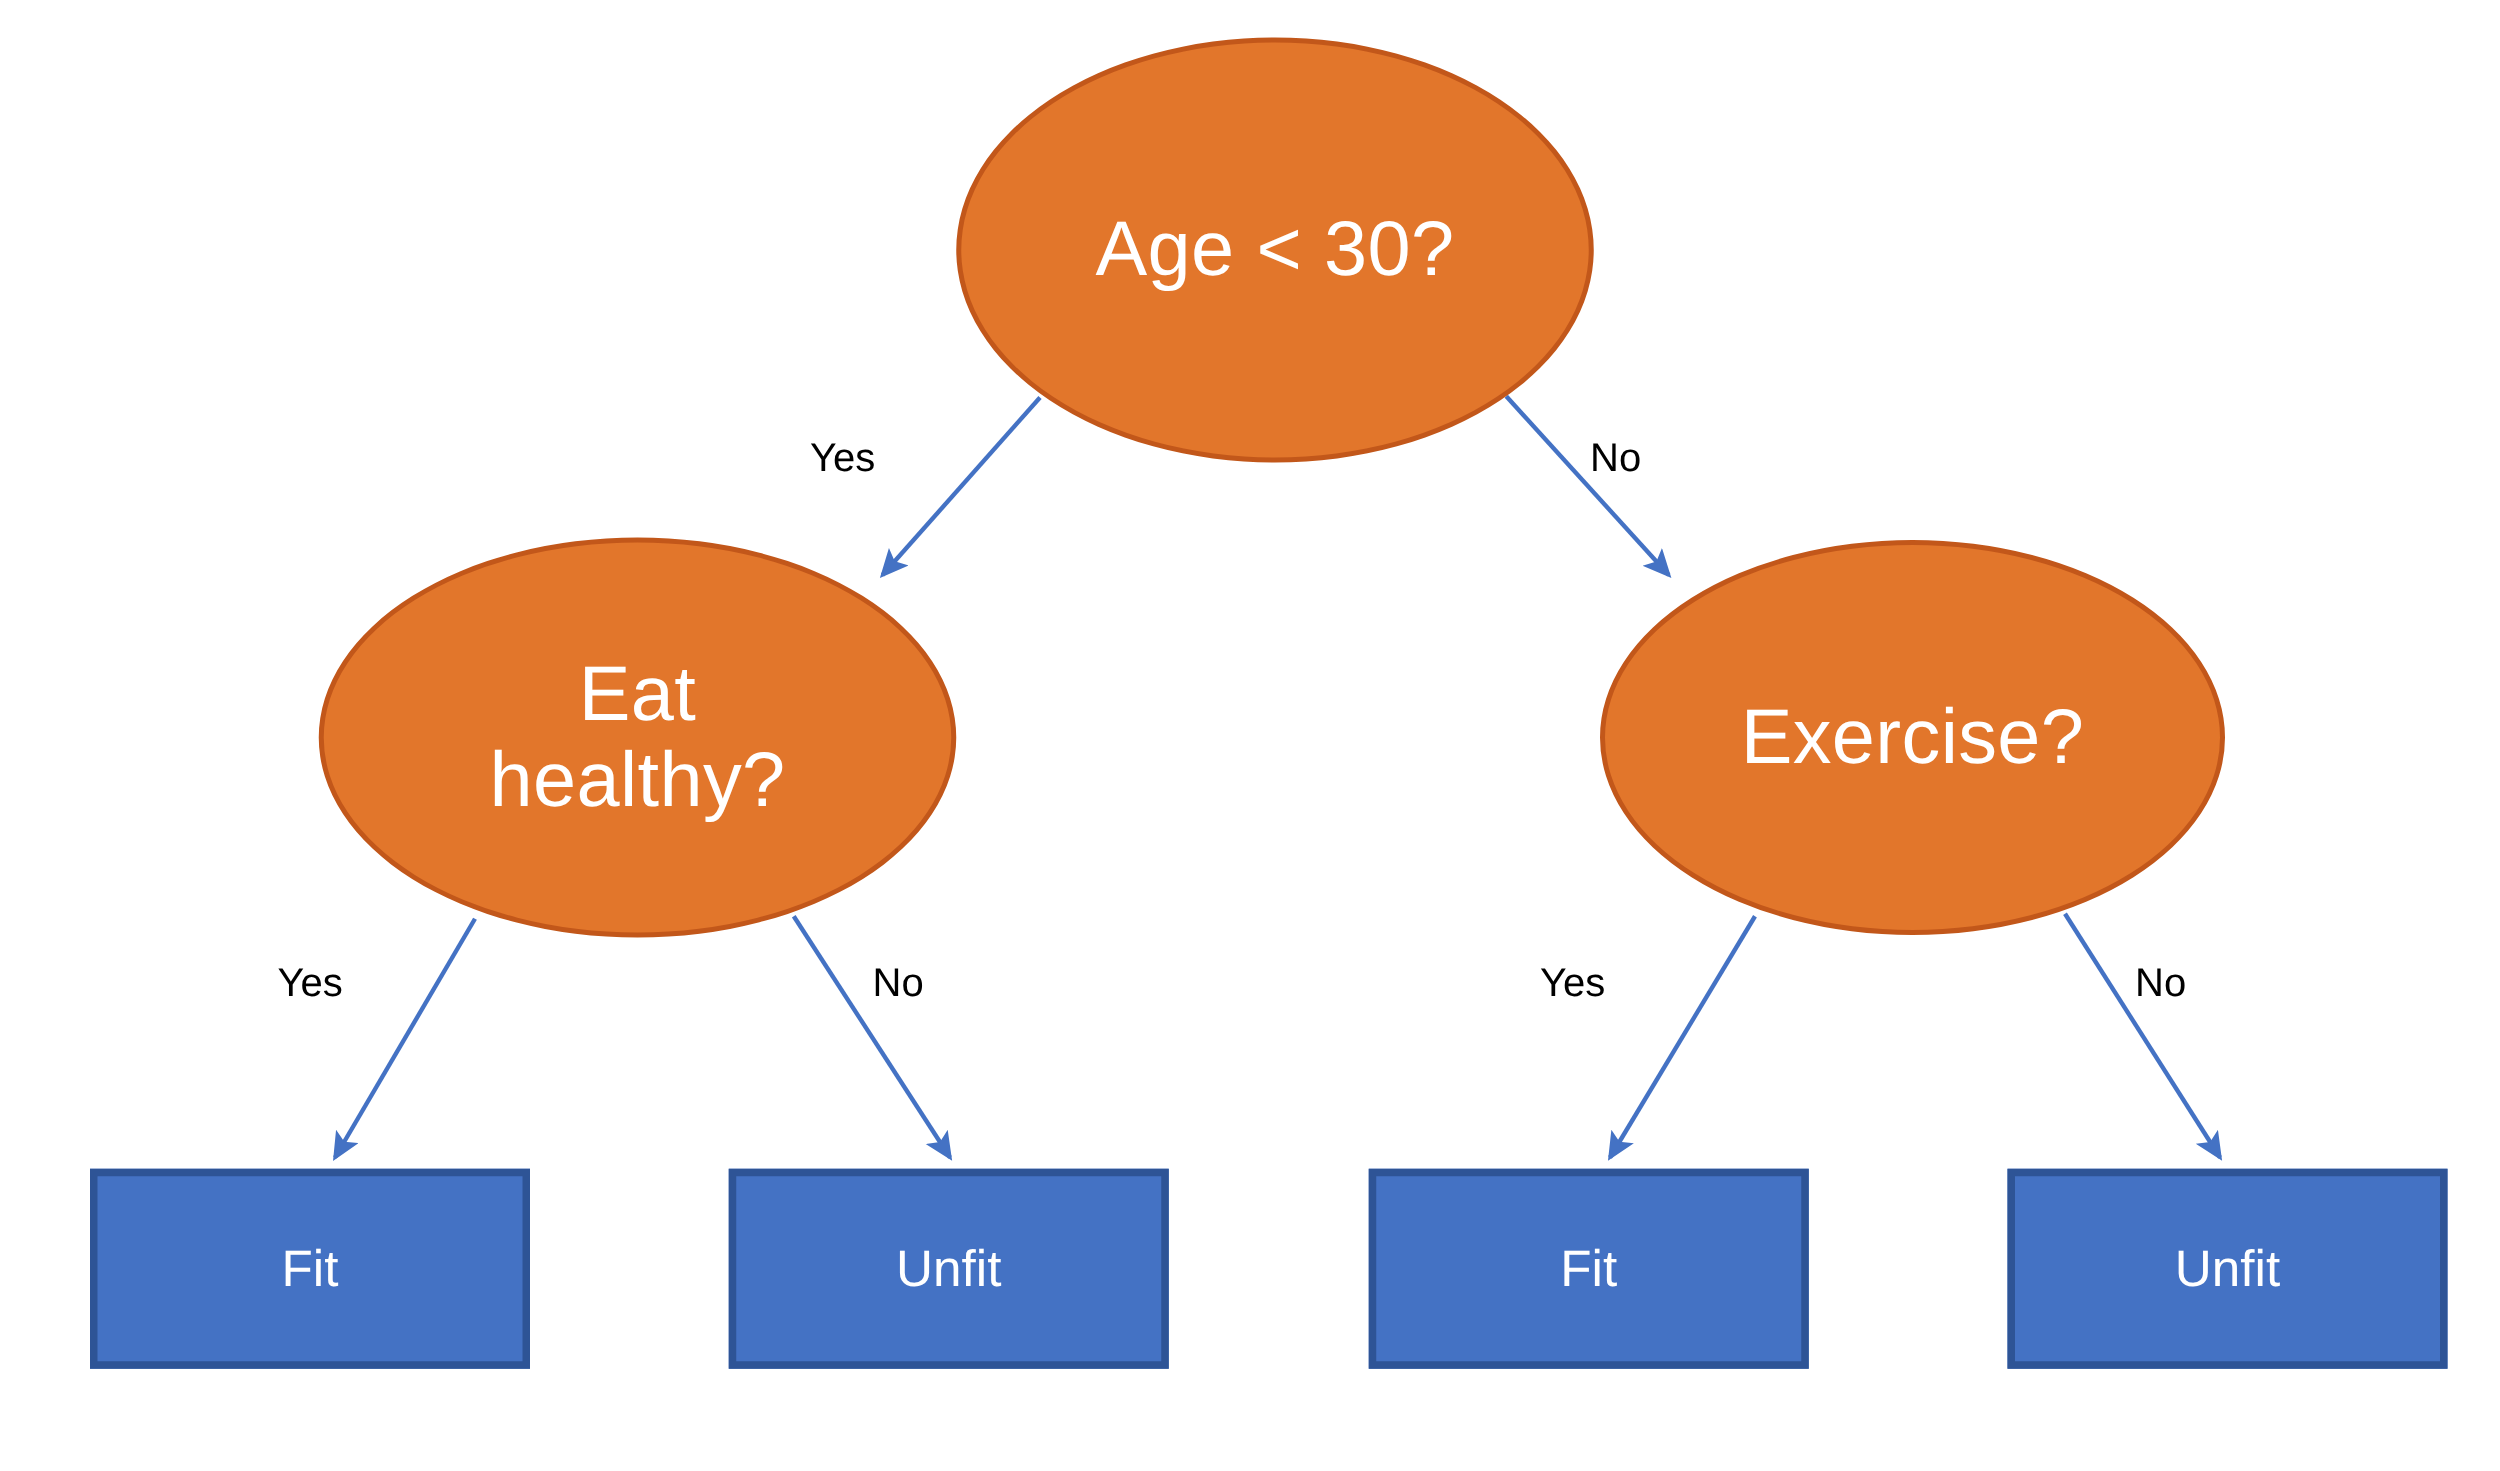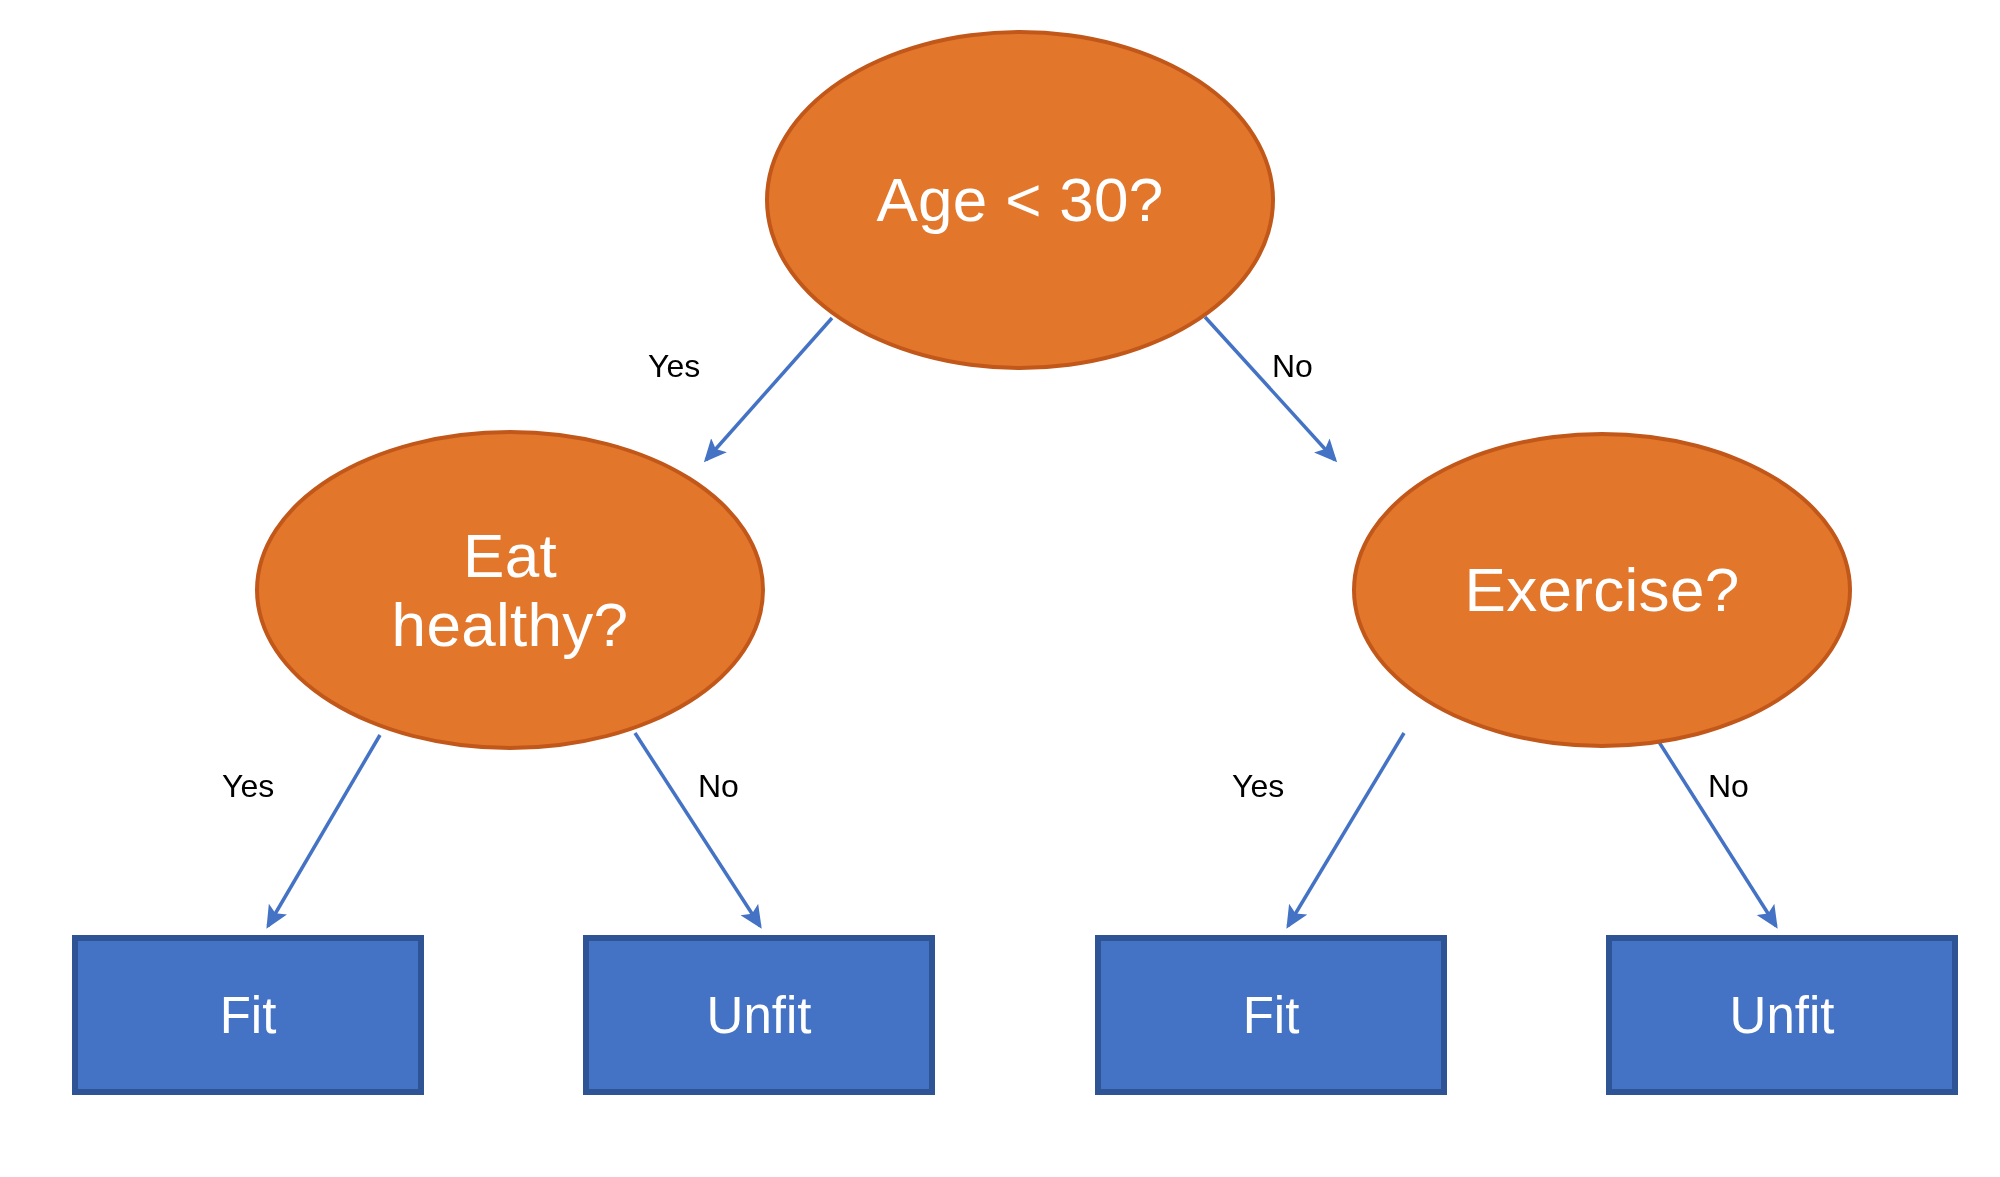--- a/index.html
+++ b/index.html
@@ -50,38 +50,38 @@
 
   #node-root {
     left: 765px;  top: 30px;
     width: 510px; height: 340px;
   }
   #node-eat {
     left: 255px;  top: 430px;
     width: 510px; height: 320px;
   }
   #node-exercise {
-    left: 1352px; top: 432px;
+    left: 1280px; top: 432px;
     width: 500px; height: 316px;
   }
 
   
   .leaf-box {
     position: absolute;
     display: flex;
     align-items: center;
     justify-content: center;
     background: #4472C4;
     border: 6px solid #2E5496;
     color: #ffffff;
     box-sizing: border-box;
     z-index: 3;
   }
   .leaf-box .leaf-text {
-    font-size: 51px;
+    font-size: 41px;
     line-height: 1;
     font-weight: 400;
   }
   #leaf-0 { left: 72px;   top: 935px; width: 352px; height: 160px; }
   #leaf-1 { left: 583px;  top: 935px; width: 352px; height: 160px; }
   #leaf-2 { left: 1095px; top: 935px; width: 352px; height: 160px; }
   #leaf-3 { left: 1606px; top: 935px; width: 352px; height: 160px; }
 
   
   .edge-label {

